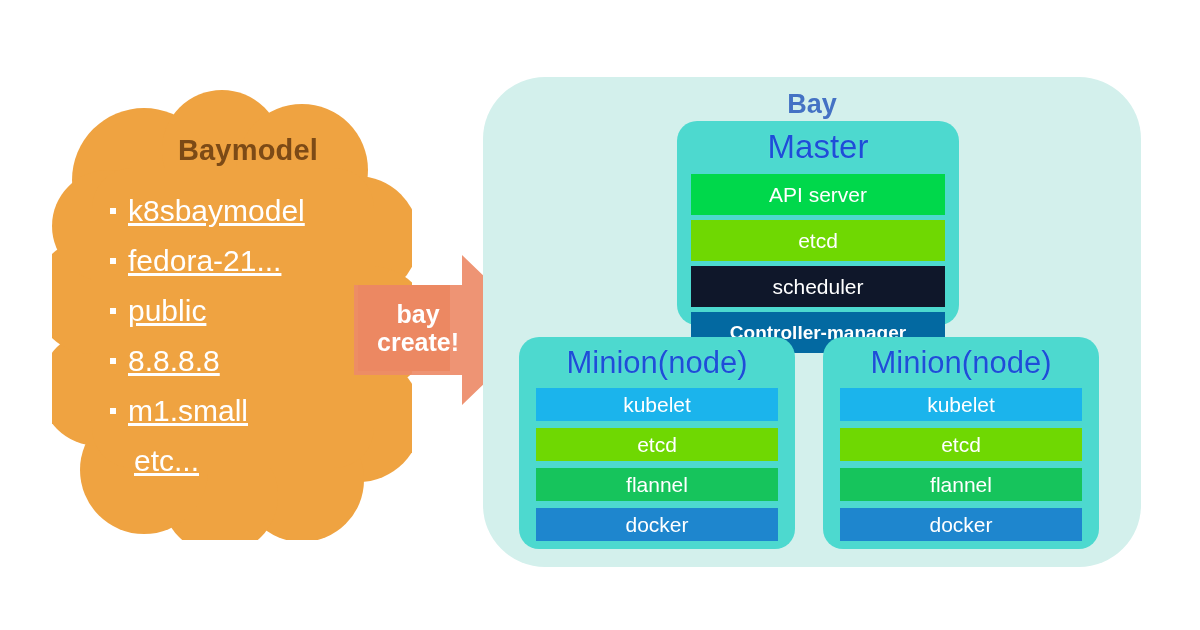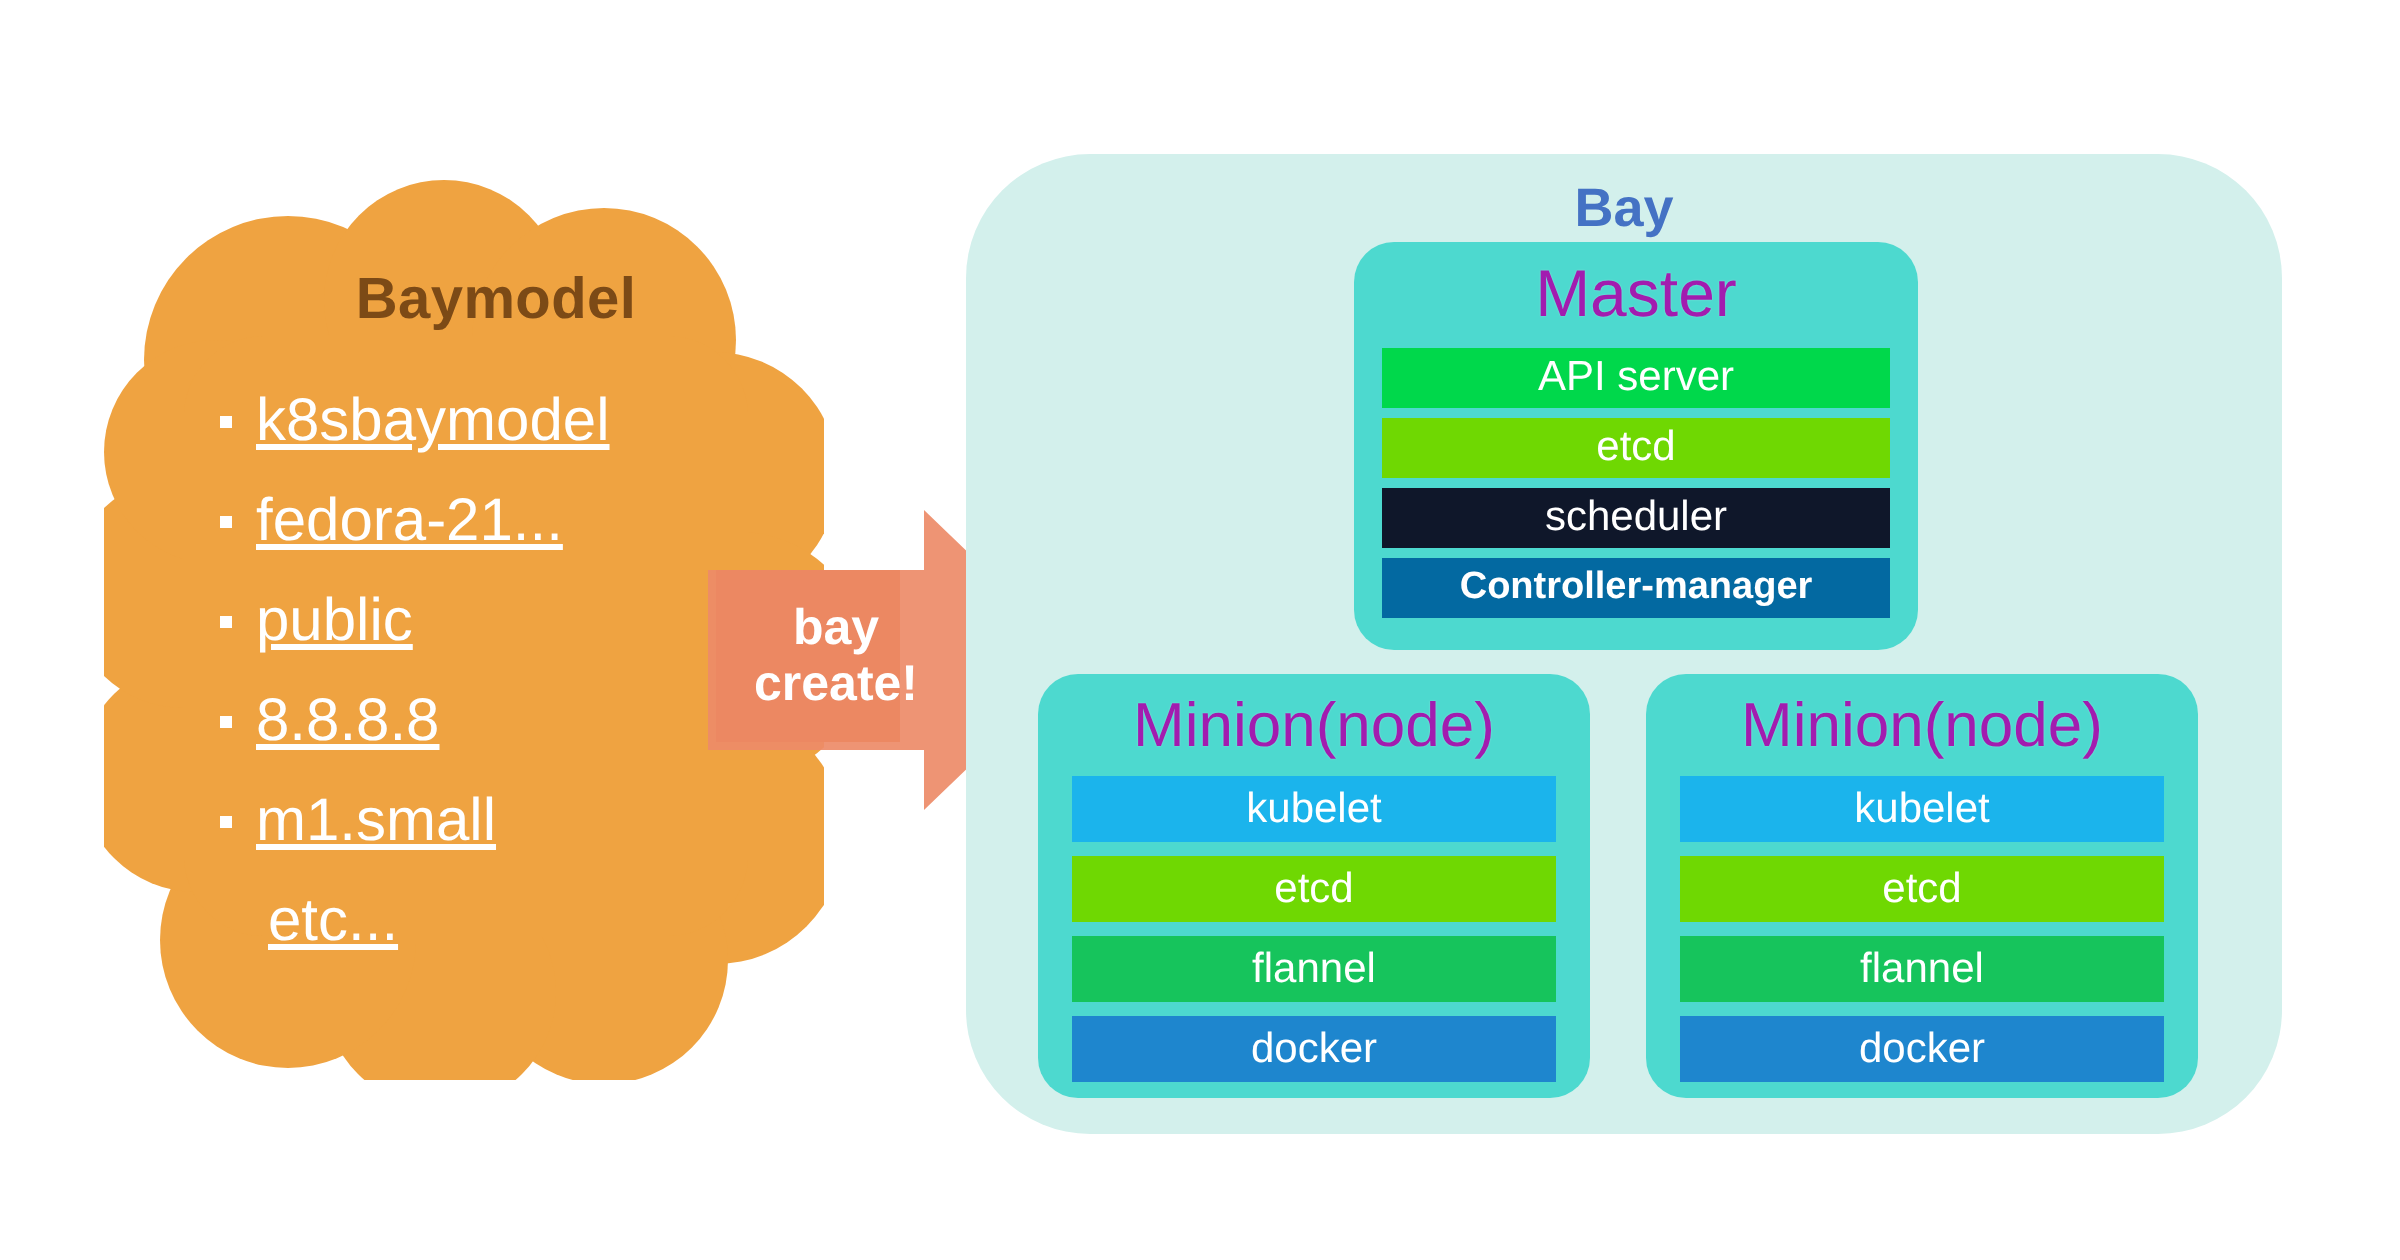--- a/index.html
+++ b/index.html
@@ -54,33 +54,33 @@
   .bay-title{
     position:absolute;left:0;top:12px;width:658px;text-align:center;
     font-size:27px;font-weight:bold;color:#4472C4;
   }
 
   
   .node-box{
     position:absolute;background:#4DD9CF;border-radius:20px;
   }
   .node-title{
-    width:100%;text-align:center;color:#a21caf;font-weight:400;
+    width:100%;text-align:center;color:#1d4ed8;font-weight:400;
     text-shadow:0 0 1px rgba(255,255,255,.35);
   }
   .bar{
     color:#ffffff;display:flex;align-items:center;justify-content:center;
     font-weight:400;box-sizing:border-box;
   }
 
   
   .master{left:194px;top:44px;width:282px;height:204px;}
   .master .node-title{font-size:33px;margin-top:7px;line-height:38px;}
   .master .bars{margin:8px 14px 0 14px;}
-  .master .bar{height:30px;font-size:21px;margin-bottom:5px;}
+  .master .bar{height:41px;font-size:21px;margin-bottom:5px;}
   .master .bar.ctrl{font-size:19px;font-weight:bold;}
 
   
   .minion{top:260px;width:276px;height:212px;}
   .minion-left{left:36px;}
   .minion-right{left:340px;}
   .minion .node-title{font-size:31px;margin-top:8px;line-height:36px;}
   .minion .bars{margin:7px 17px 0 17px;text-align:center;}
   .minion .bar{height:33px;font-size:21px;margin-bottom:7px;}
 </style>

